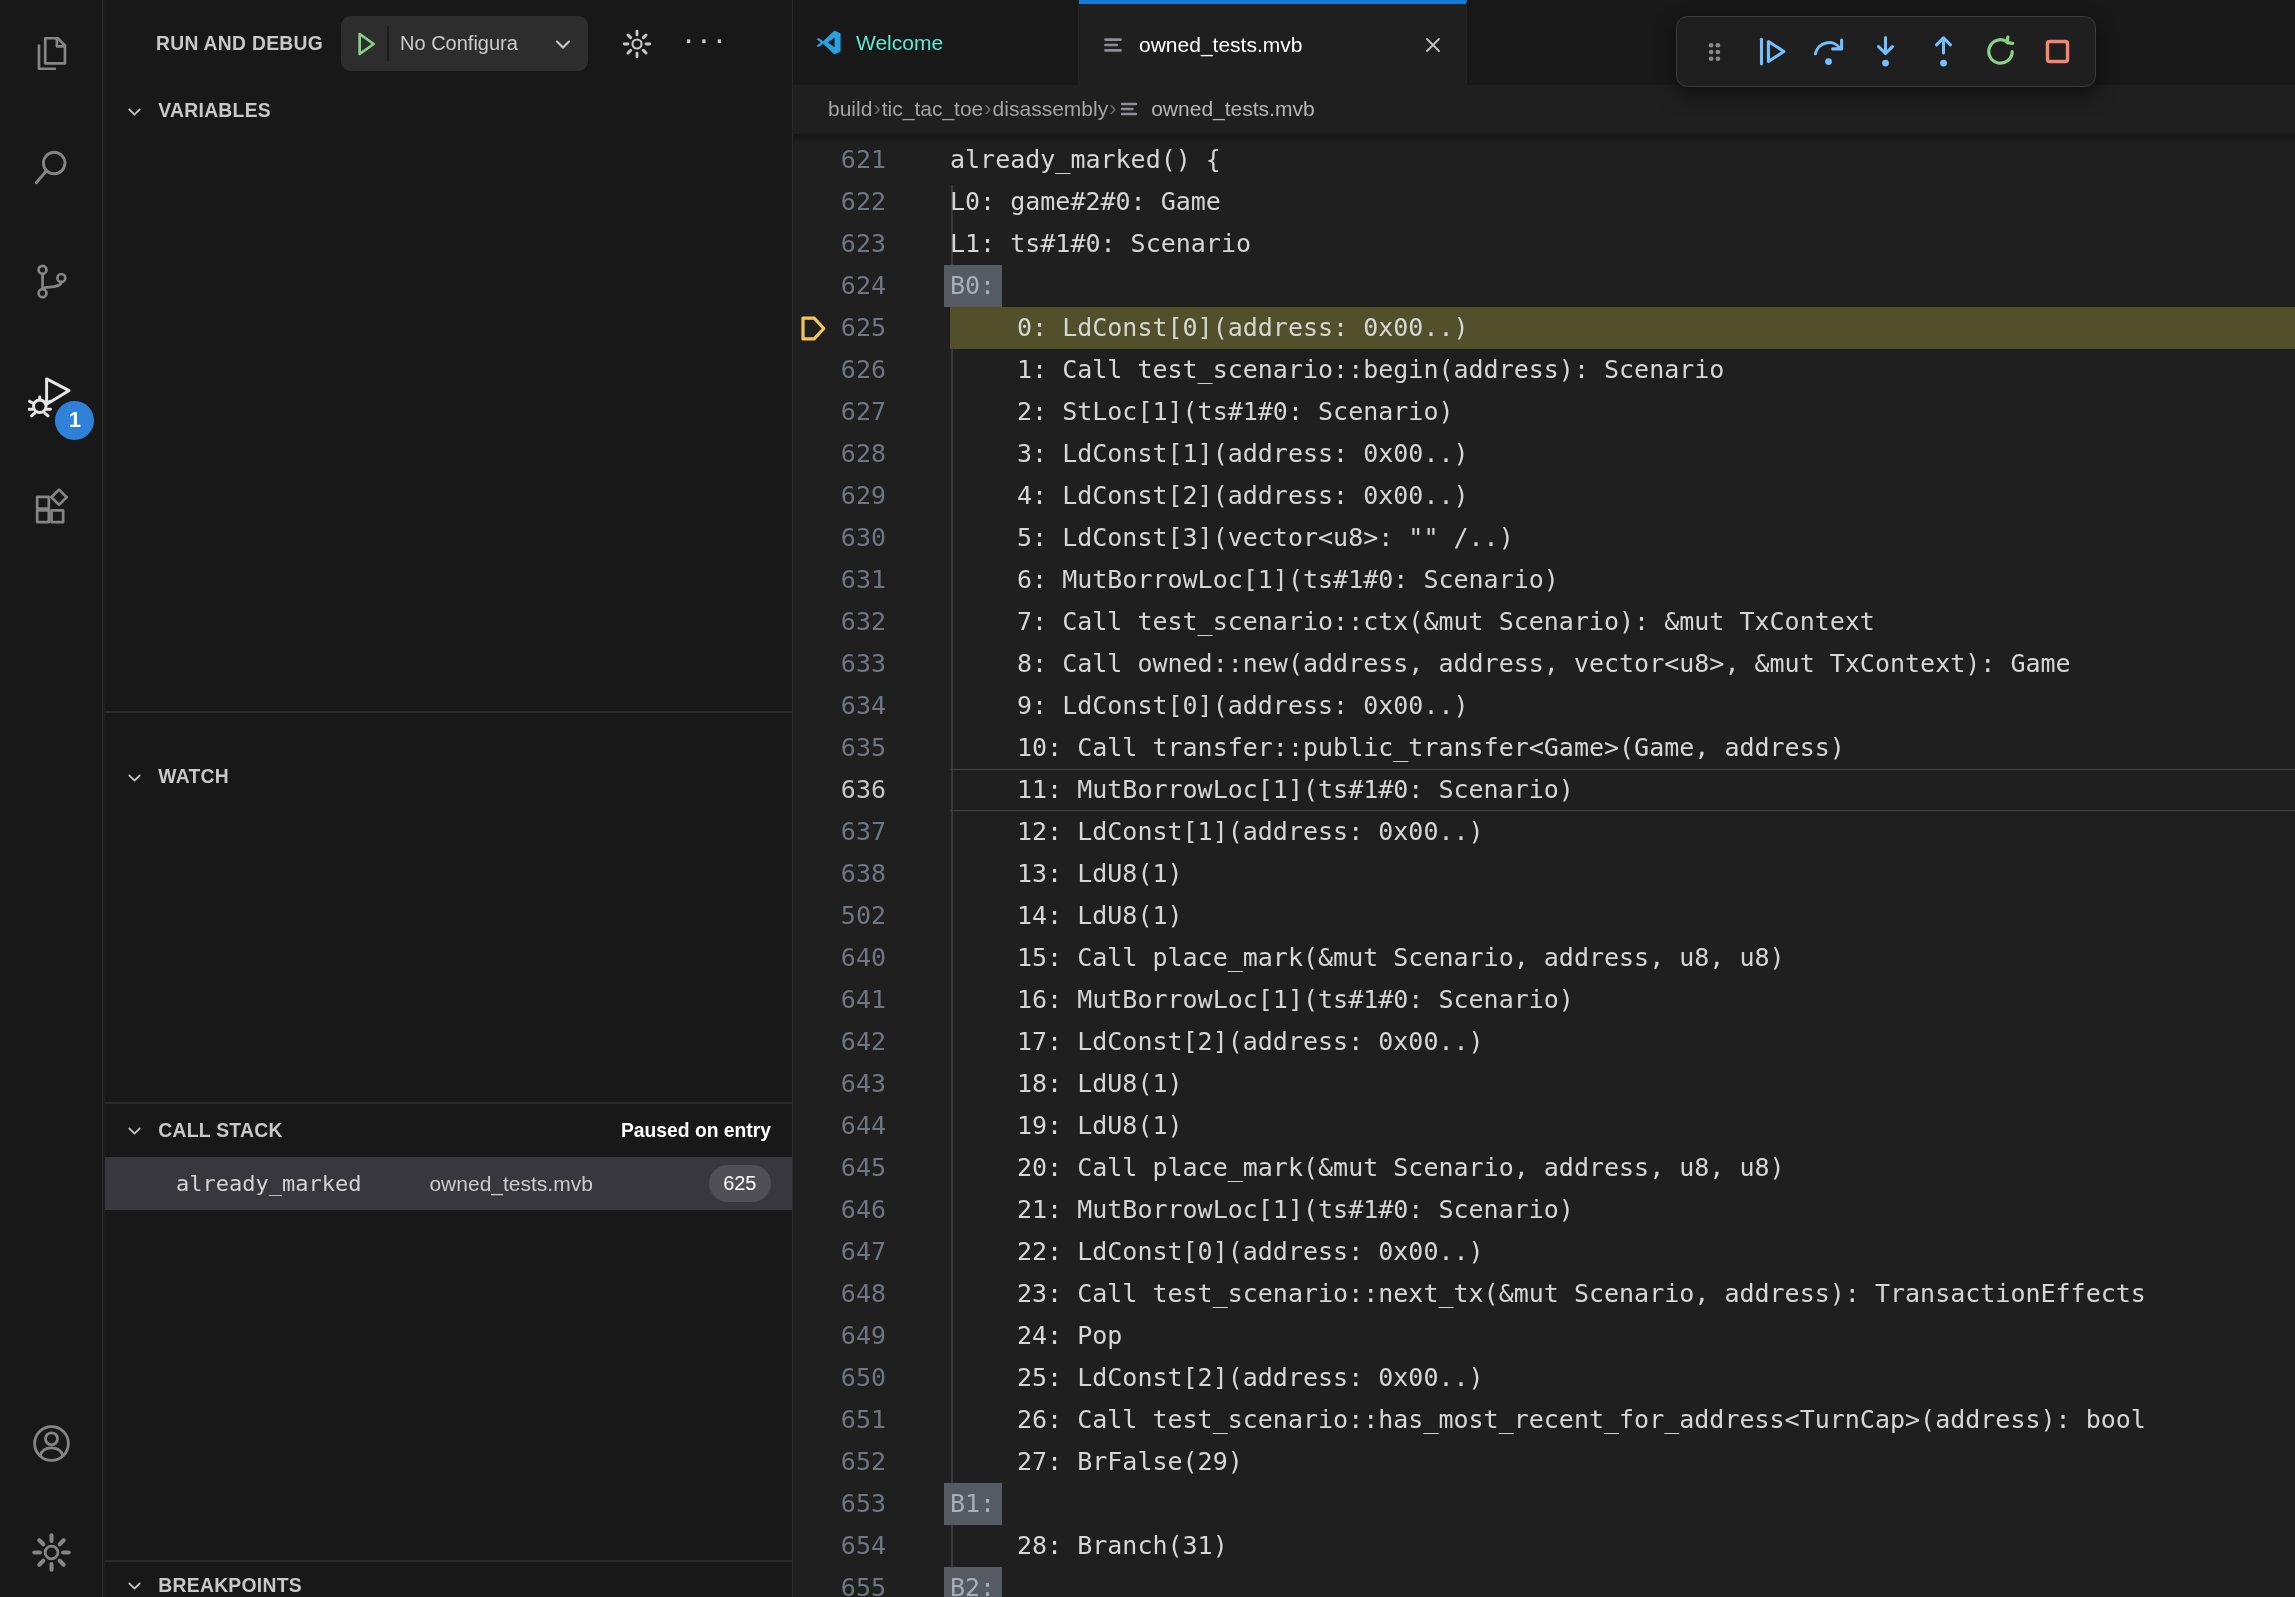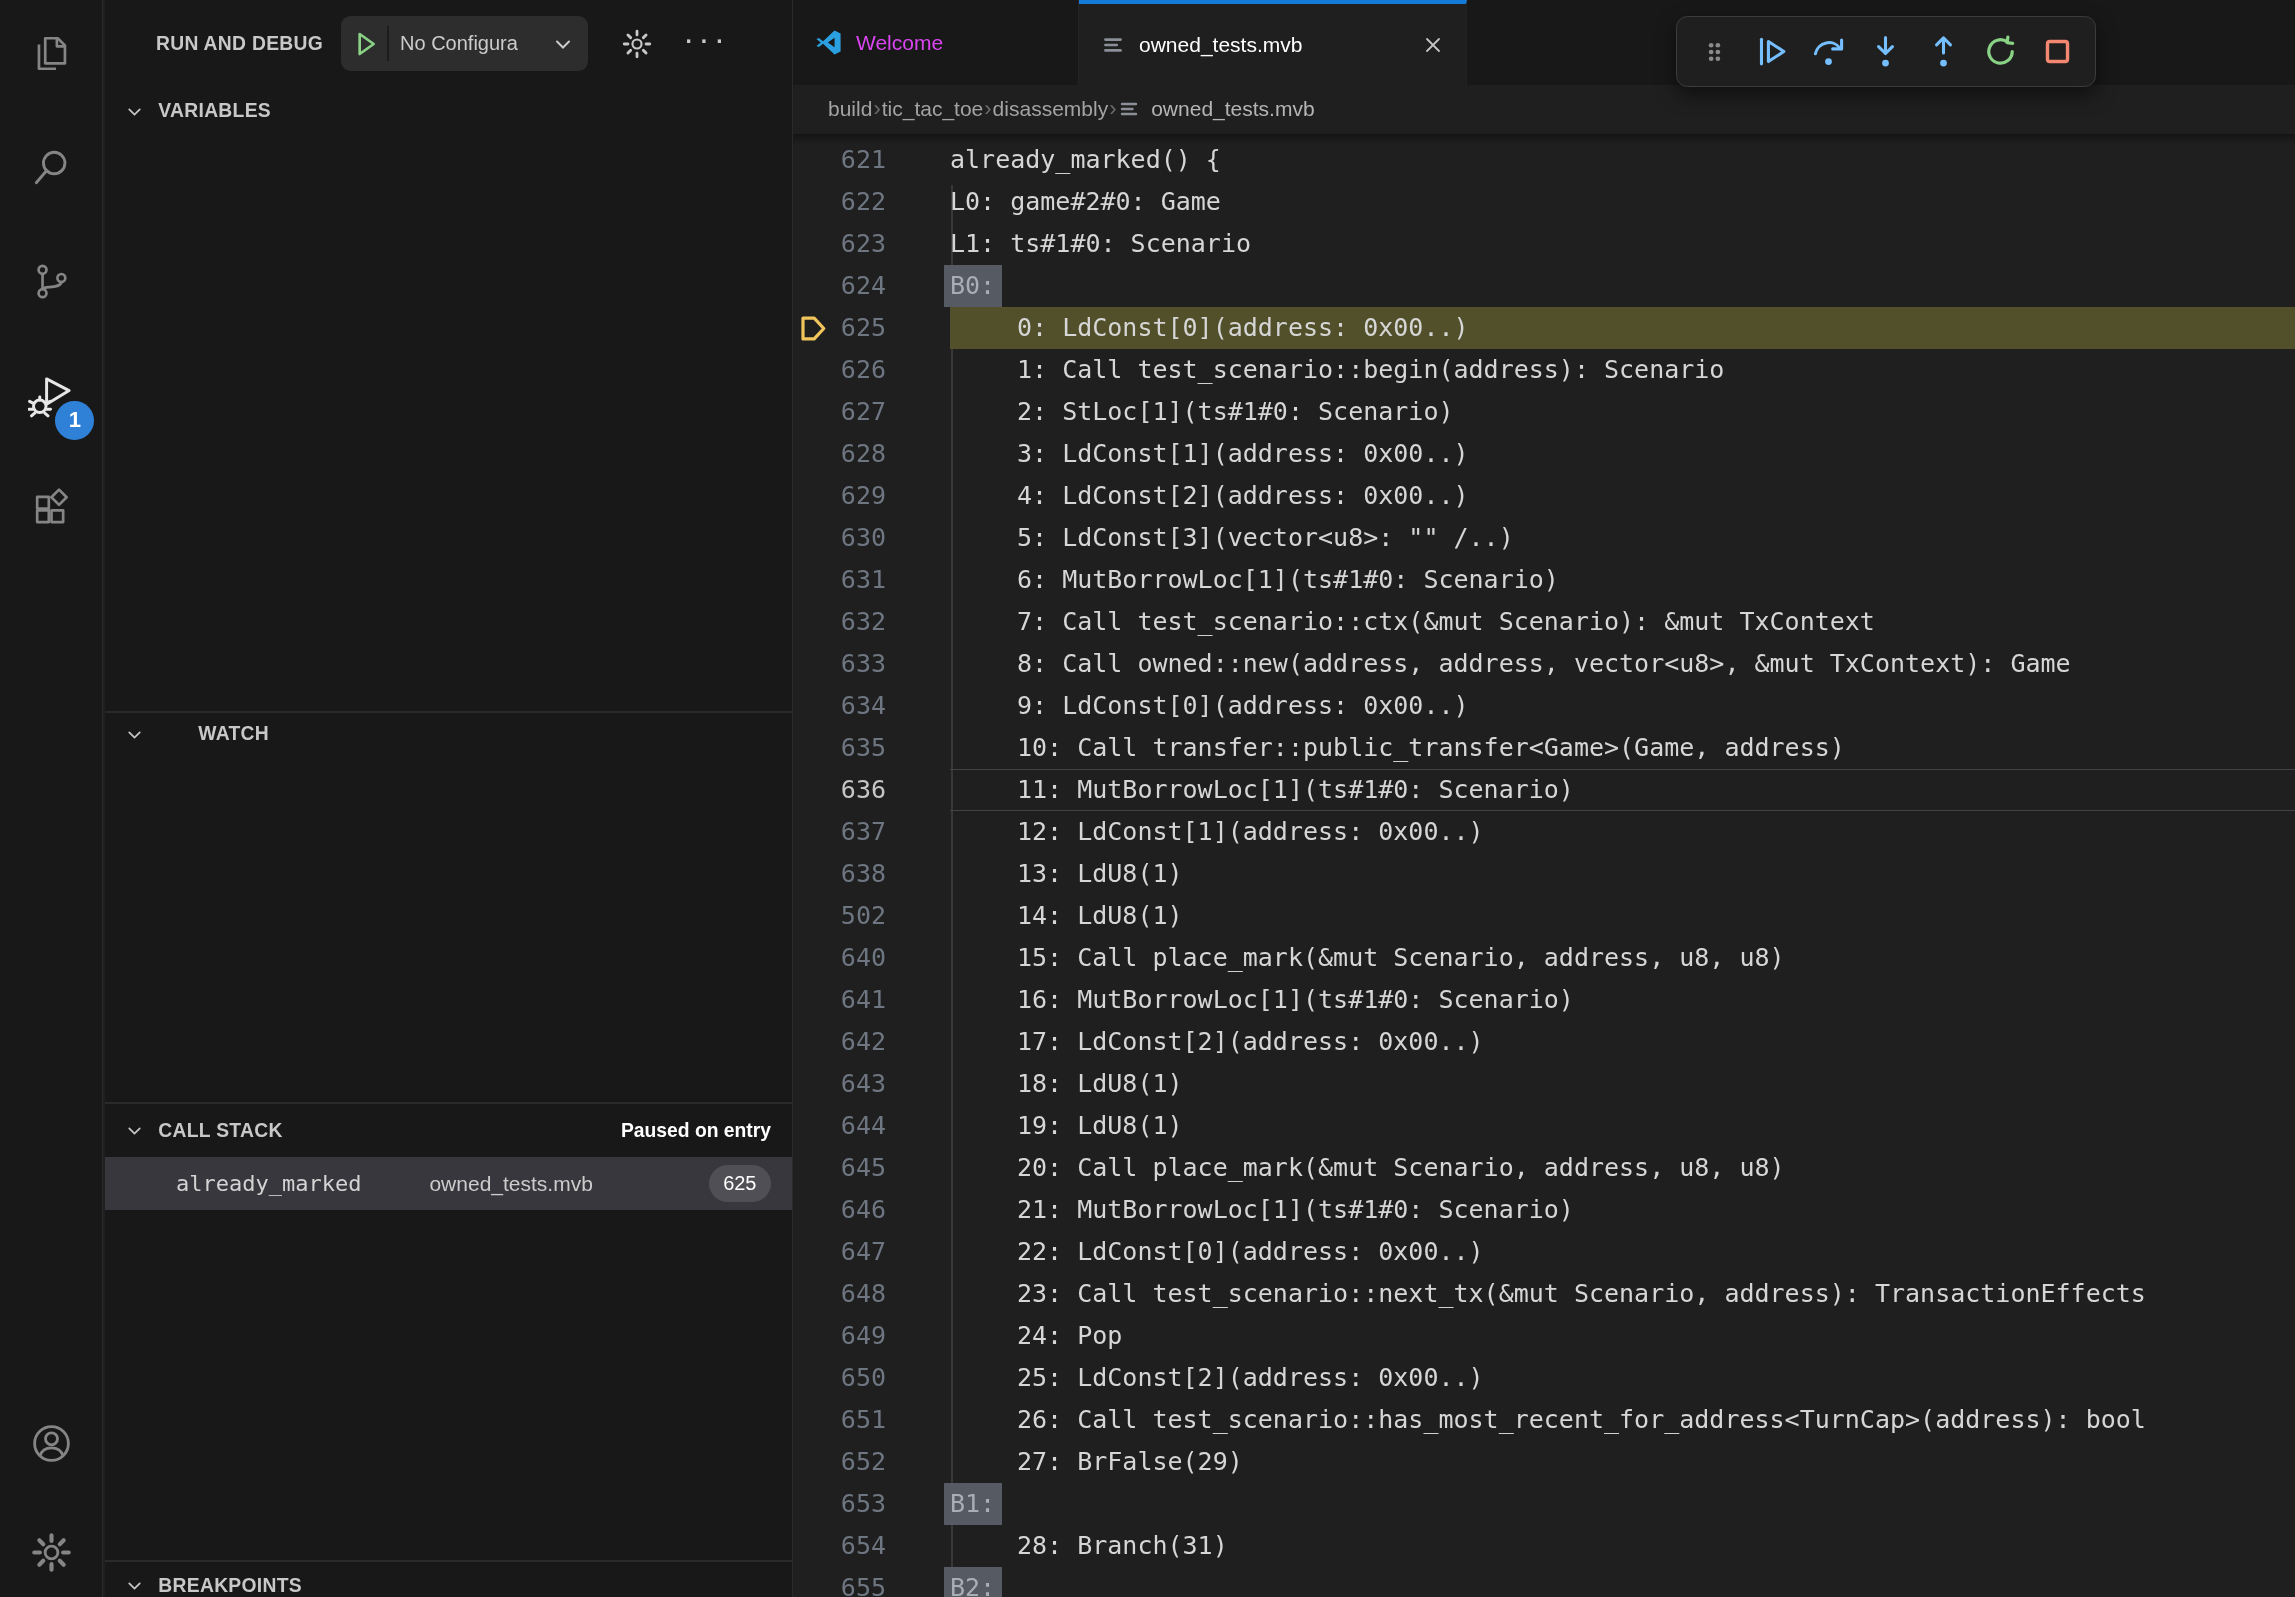--- a/index.html
+++ b/index.html
@@ -52,21 +52,21 @@
   .cs-func{margin-left:71px;font-family:"DejaVu Sans Mono",monospace;font-size:22px;color:#d4d4d4;}
   .cs-file{margin-left:68px;font-size:21px;color:#cccccc;}
   .cs-badge{margin-left:auto;margin-right:21px;background:#4f4f55;color:#ffffff;font-size:20px;
     border-radius:20px;padding:7.2px 14.5px;}
 
   
   .editor{position:absolute;left:793px;top:0;right:0;height:100%;background:#1f1f1f;}
   .tabbar{position:absolute;top:0;left:0;right:0;height:85px;background:#181818;display:flex;}
   .tab{display:flex;align-items:center;padding:0 21px;gap:13px;font-size:21px;
     box-sizing:border-box;cursor:pointer;white-space:nowrap;}
-  .tab-welcome{width:286px;color:#d946ef;background:#181818;border-right:1.6px solid #232323;}
+  .tab-welcome{width:286px;color:#5eead4;background:#181818;border-right:1.6px solid #232323;}
   .tab-active{width:388px;color:#ffffff;background:#1f1f1f;border-top:4.8px solid #157bd8;
     border-right:1.6px solid #232323;}
   .tab-close{margin-left:auto;display:flex;color:#c5c5c5;cursor:pointer;}
   .breadcrumbs{position:absolute;top:85px;left:0;right:0;height:48px;background:#1f1f1f;
     display:flex;align-items:center;padding-left:35px;font-size:21px;color:#a3a3a3;gap:1px;}
   .bc-item{cursor:pointer;}
   .bc-sep{color:#6b6b6b;font-size:22px;}
   .bc-last{display:flex;align-items:center;gap:9.7px;color:#b5b5b5;}
 
   
@@ -189,21 +189,21 @@
       <span class="chev">
         <svg width="21" height="21" viewBox="0 0 24 24" fill="none" stroke="currentColor" stroke-width="2" stroke-linecap="round">
             <path d="M6 9.5l6 6 6-6"></path>
           </svg>
       </span>
       <span class="sec-label">VARIABLES</span>
     </div>
 
 
     <div class="divider" style="top:711px;"></div>
-    <div class="sec" style="top:713px;height:42px;gap:40px;">
+    <div class="sec" style="top:756px;height:42px;">
       <span class="chev">
         <svg width="21" height="21" viewBox="0 0 24 24" fill="none" stroke="currentColor" stroke-width="2" stroke-linecap="round">
             <path d="M6 9.5l6 6 6-6"></path>
           </svg>
       </span>
       <span class="sec-label">WATCH</span>
     </div>
 
     <div class="divider" style="top:1102px;"></div>
     <div class="sec" style="top:1108px;height:45px;">

